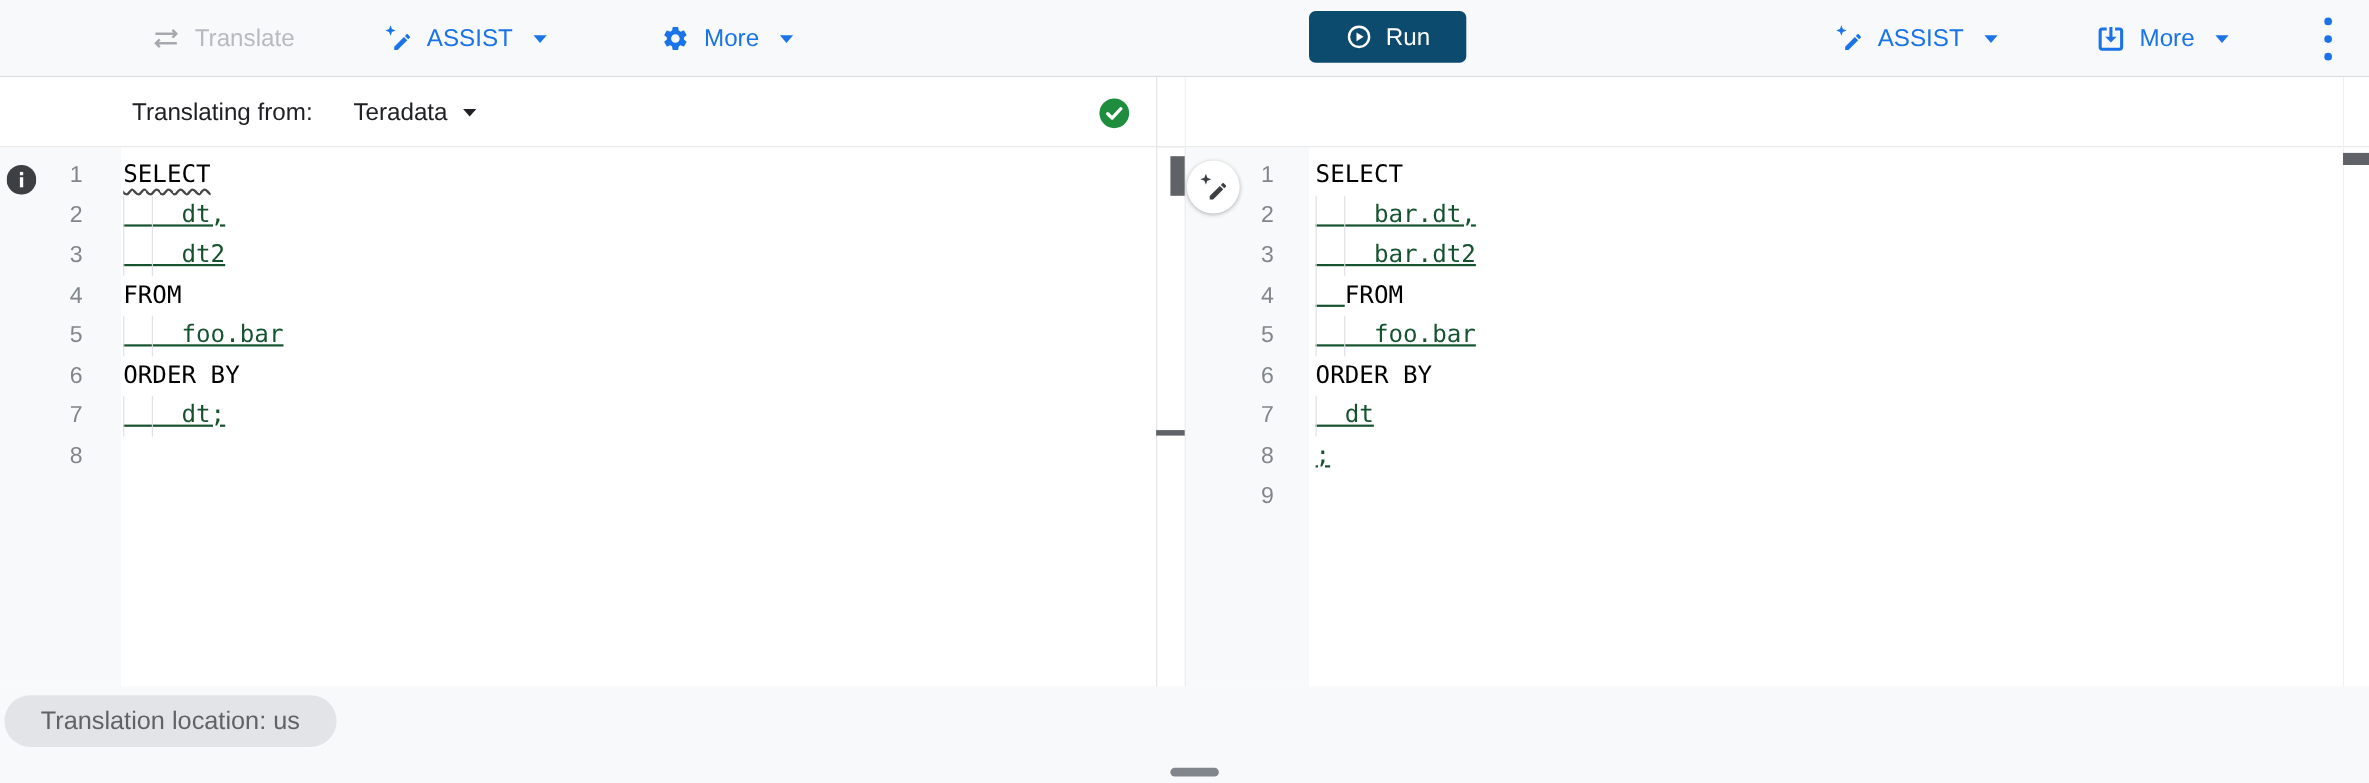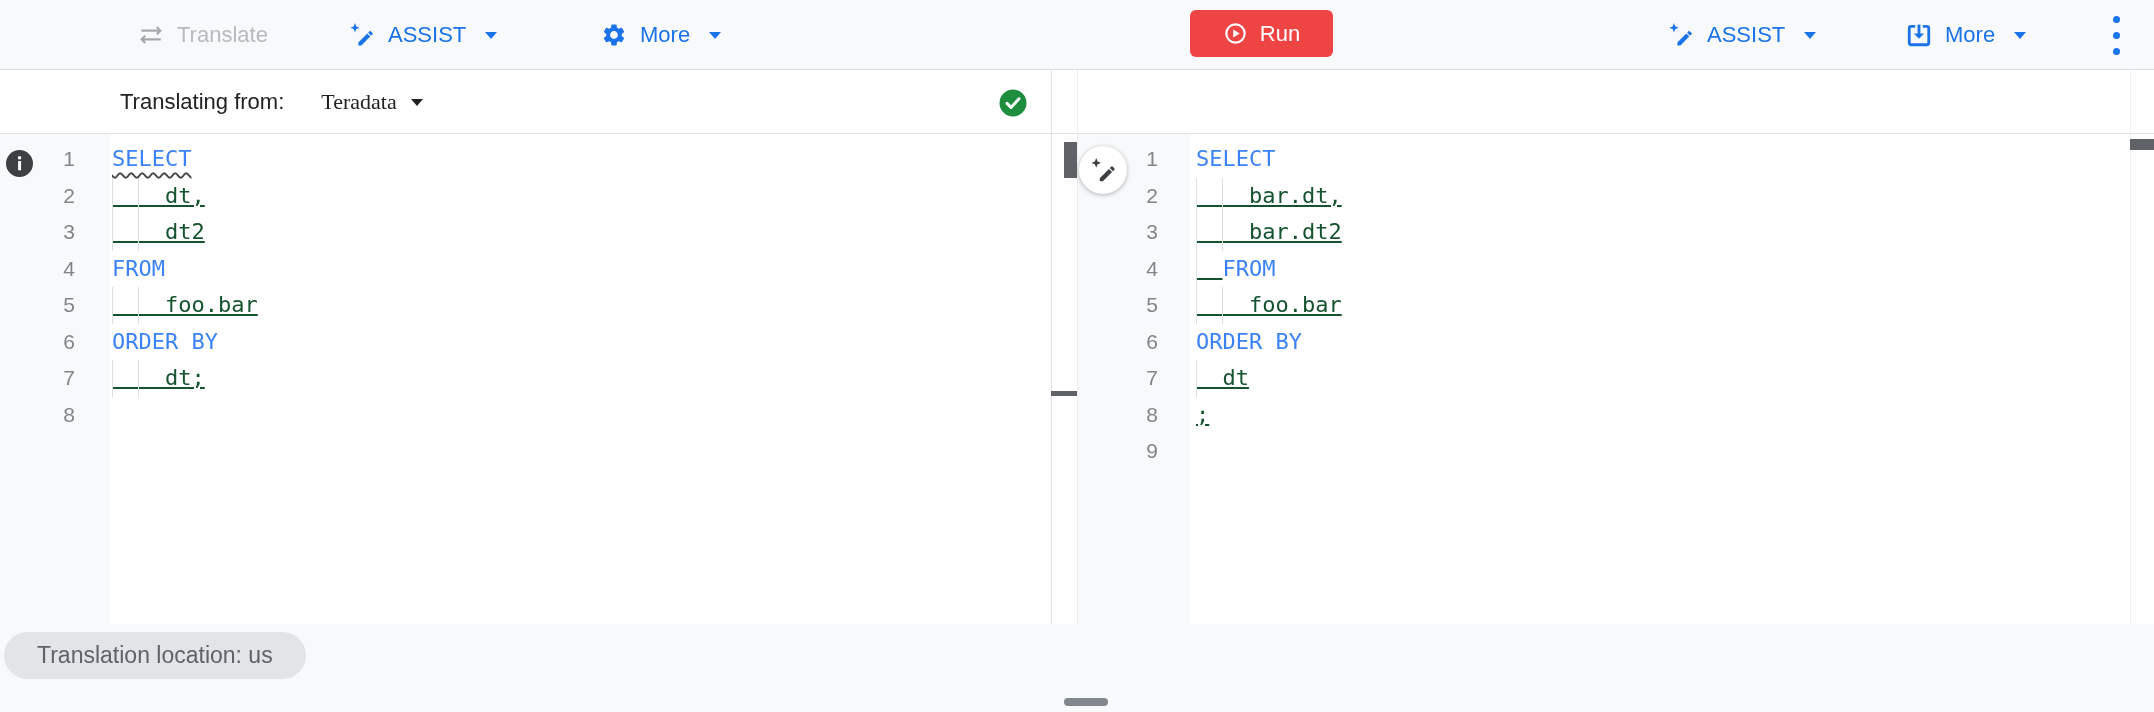--- a/index.html
+++ b/index.html
@@ -11,36 +11,36 @@
            border-bottom:1px solid #dadce0;box-sizing:border-box;}
   .tb-item{position:absolute;top:0;height:70px;display:flex;align-items:center;gap:13px;
            font-size:22px;font-weight:500;cursor:pointer;white-space:nowrap;}
   .blue{color:#1a73e8;}
   .disabled{color:#b7bbc0;cursor:default;}
   .caret{width:0;height:0;border-left:6px solid transparent;border-right:6px solid transparent;
          border-top:7px solid currentColor;display:inline-block;margin-left:6px;}
   #translate-btn{left:138px;}
   #assist-left{left:349px;}
   #more-btn{left:601px;}
-  .run-btn{position:absolute;left:1190px;top:10px;width:143px;height:47px;background:#ef4444;
+  .run-btn{position:absolute;left:1190px;top:10px;width:143px;height:47px;background:#0c4a6e;
            border:none;border-radius:6px;color:#fff;display:flex;align-items:center;justify-content:center;
            gap:12px;font-size:22px;font-weight:500;font-family:"Liberation Sans",sans-serif;cursor:pointer;}
   #assist-right{left:1668px;}
   #save-btn{left:1906px;}
   .dots{position:absolute;left:2103px;top:0;height:70px;width:26px;display:flex;flex-direction:column;
         justify-content:center;align-items:center;gap:9px;cursor:pointer;}
   .dots i{width:7px;height:7px;border-radius:50%;background:#1a73e8;}
 
   
   .panel-header{position:absolute;top:70px;height:64px;display:flex;align-items:center;
                 font-size:22px;color:#202124;background:#fff;}
   #left-header{left:0;width:1051px;}
   #right-header{left:1077px;width:1077px;}
   .hdr-label{margin-left:120px;text-align:right;}
-  .dialect{margin-left:37px;display:flex;align-items:center;cursor:pointer;font-family:Liberation Serif, serif;}
+  .dialect{margin-left:37px;display:flex;align-items:center;cursor:pointer;}
   .dialect .caret{border-top-color:#202124;margin-left:14px;}
   .gsql-label{margin-left:119px;}
   .check{position:absolute;left:999px;top:89px;width:28px;height:28px;}
   .header-divider{position:absolute;left:0;top:133px;width:2154px;height:1px;background:#e0e0e0;}
 
   
   .vline{position:absolute;top:70px;height:554px;width:1px;}
   #vline-a{left:1051px;background:#e1e3e6;}
   #vline-b{left:1077px;background:#ededf0;}
   #vline-c{left:2130px;background:#f0f0f2;}
@@ -53,21 +53,21 @@
   #editor-left .gutter{width:110px;}
   #editor-right .gutter{width:113px;}
   .gn{height:36.5px;line-height:36.5px;text-align:right;font-size:21px;color:#80868b;}
   #editor-left .gn{width:75px;}
   #editor-right .gn{width:81px;}
   .code{position:absolute;top:7px;font-family:"DejaVu Sans Mono",monospace;font-size:22px;}
   #editor-left .code{left:112px;}
   #editor-right .code{left:119px;}
   .cl{position:relative;height:36.5px;line-height:36.5px;white-space:pre;}
   .guide{position:absolute;top:0;bottom:0;width:0;border-left:1px solid #dcdee2;}
-  .tok.kw{color:#3b82f6;}
+  .tok.kw{color:#000000;}
   .tok.id{color:#14532d;text-decoration:underline;}
   .squiggle{text-decoration:underline wavy #444746;text-decoration-thickness:2px;text-underline-offset:6px;}
 
   
   .lint-marker{position:absolute;left:6px;top:150px;width:27px;height:27px;cursor:pointer;}
 
   
   .v-thumb-left{position:absolute;left:1064px;top:142px;width:13px;height:36px;background:#5f6368;cursor:pointer;}
   .h-dash-left{position:absolute;left:1051px;top:391px;width:26px;height:5px;background:#5f6368;cursor:pointer;}
   .v-thumb-right{position:absolute;left:2130px;top:139px;width:24px;height:11px;background:#5f6368;cursor:pointer;}

